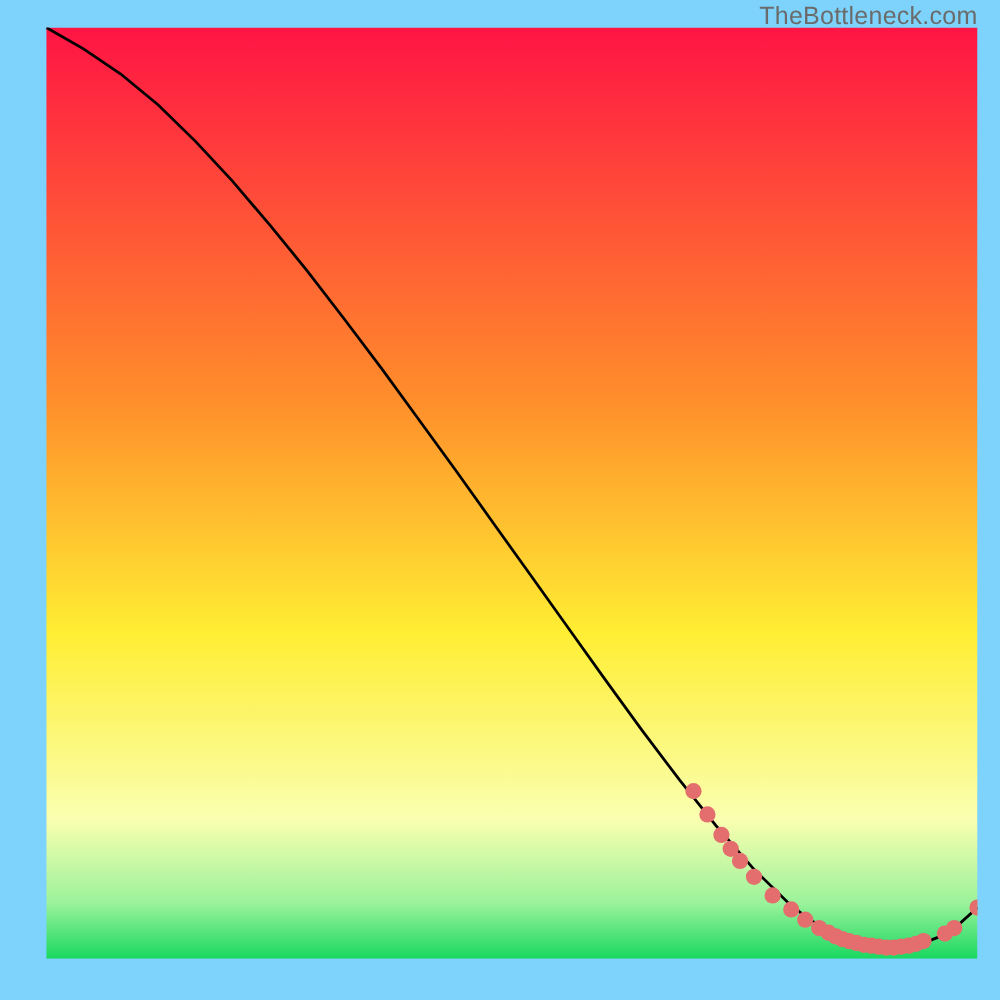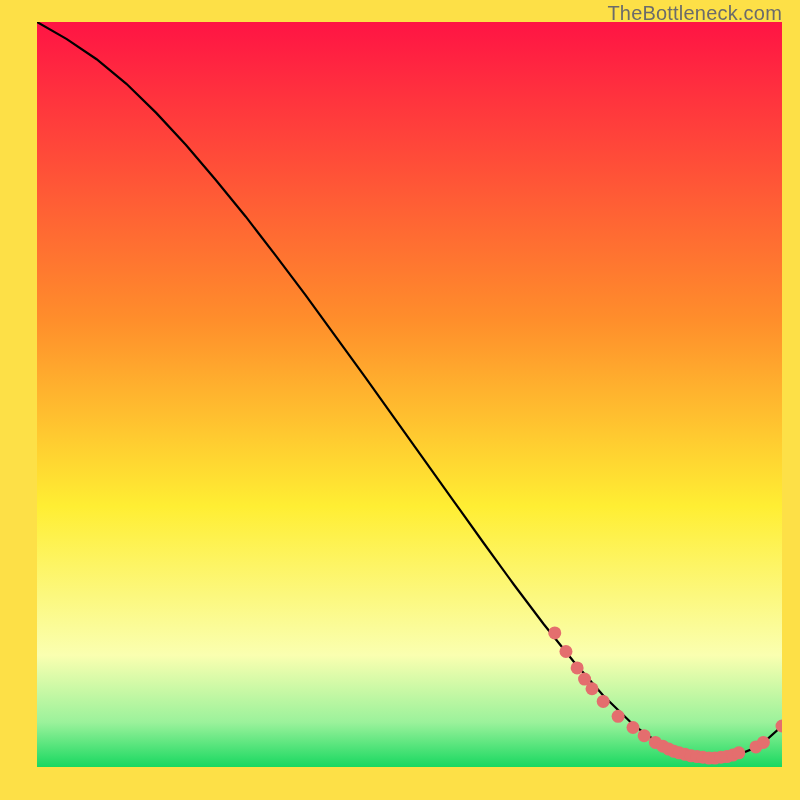--- a/index.html
+++ b/index.html
@@ -7,21 +7,21 @@
     width: 800px;
     height: 800px;
     background: #000;
     overflow: hidden;
     font-family: Arial, Helvetica, sans-serif;
   }
   .frame {
     position: relative;
     width: 800px;
     height: 800px;
-    background: #fde047;
+    background: #7dd3fc;
   }
   .plot {
     position: absolute;
     left: 37px;
     top: 22px;
     width: 745px;
     height: 745px;
   }
   .attribution {
     position: absolute;

